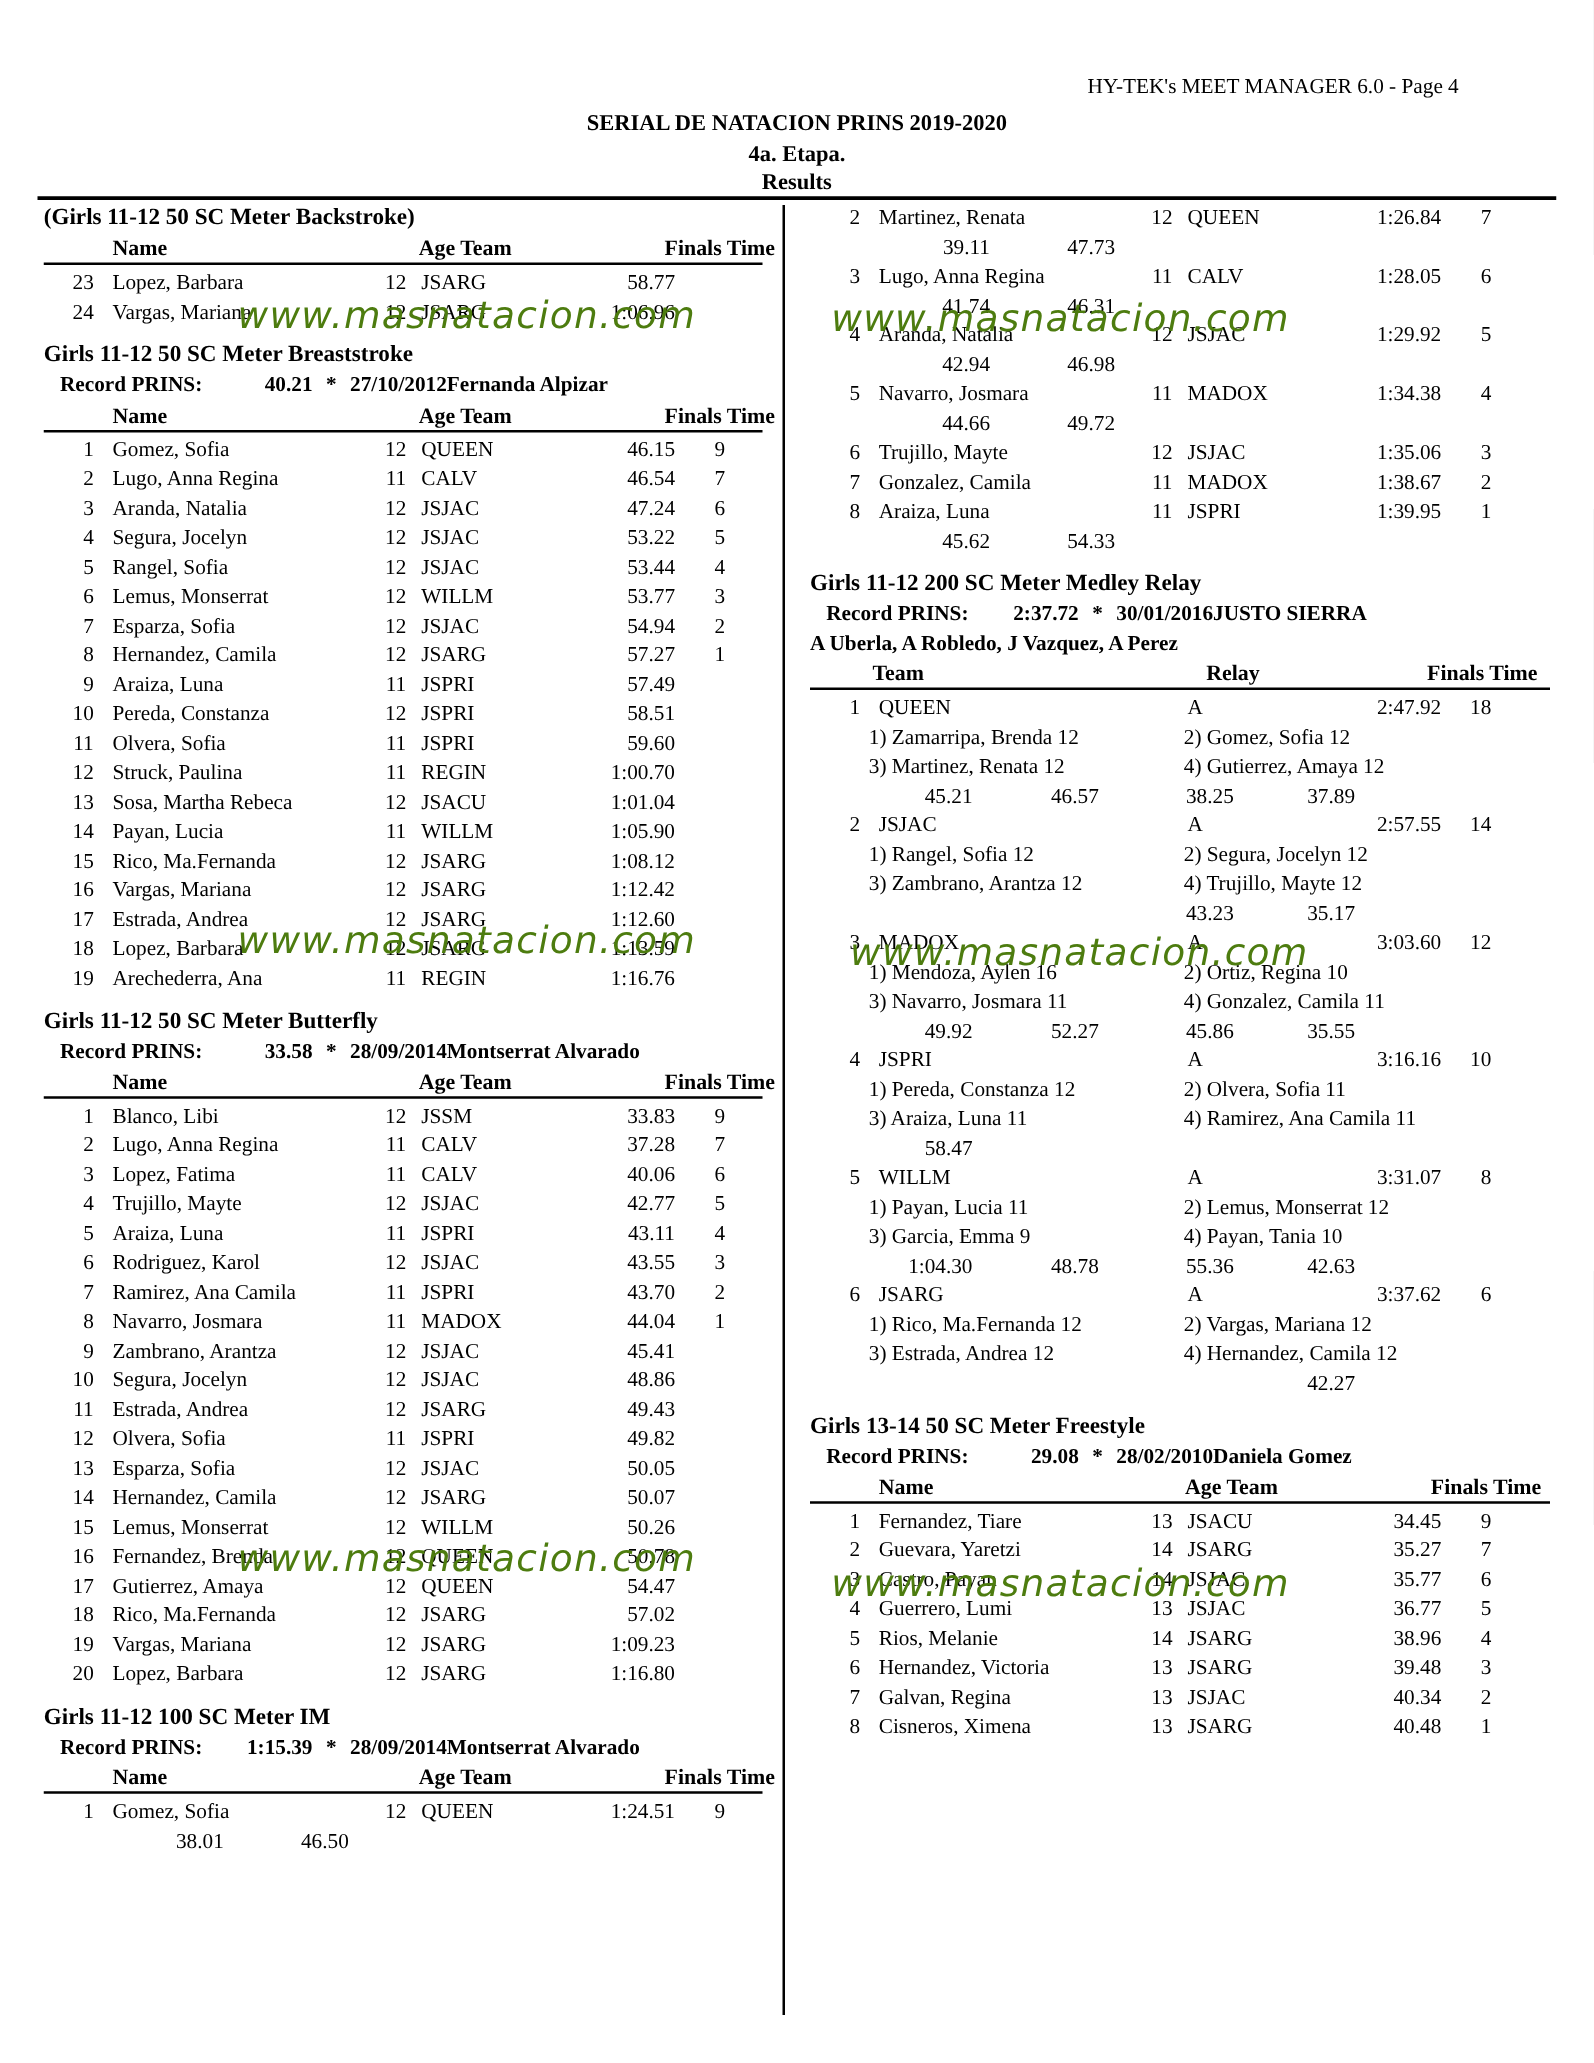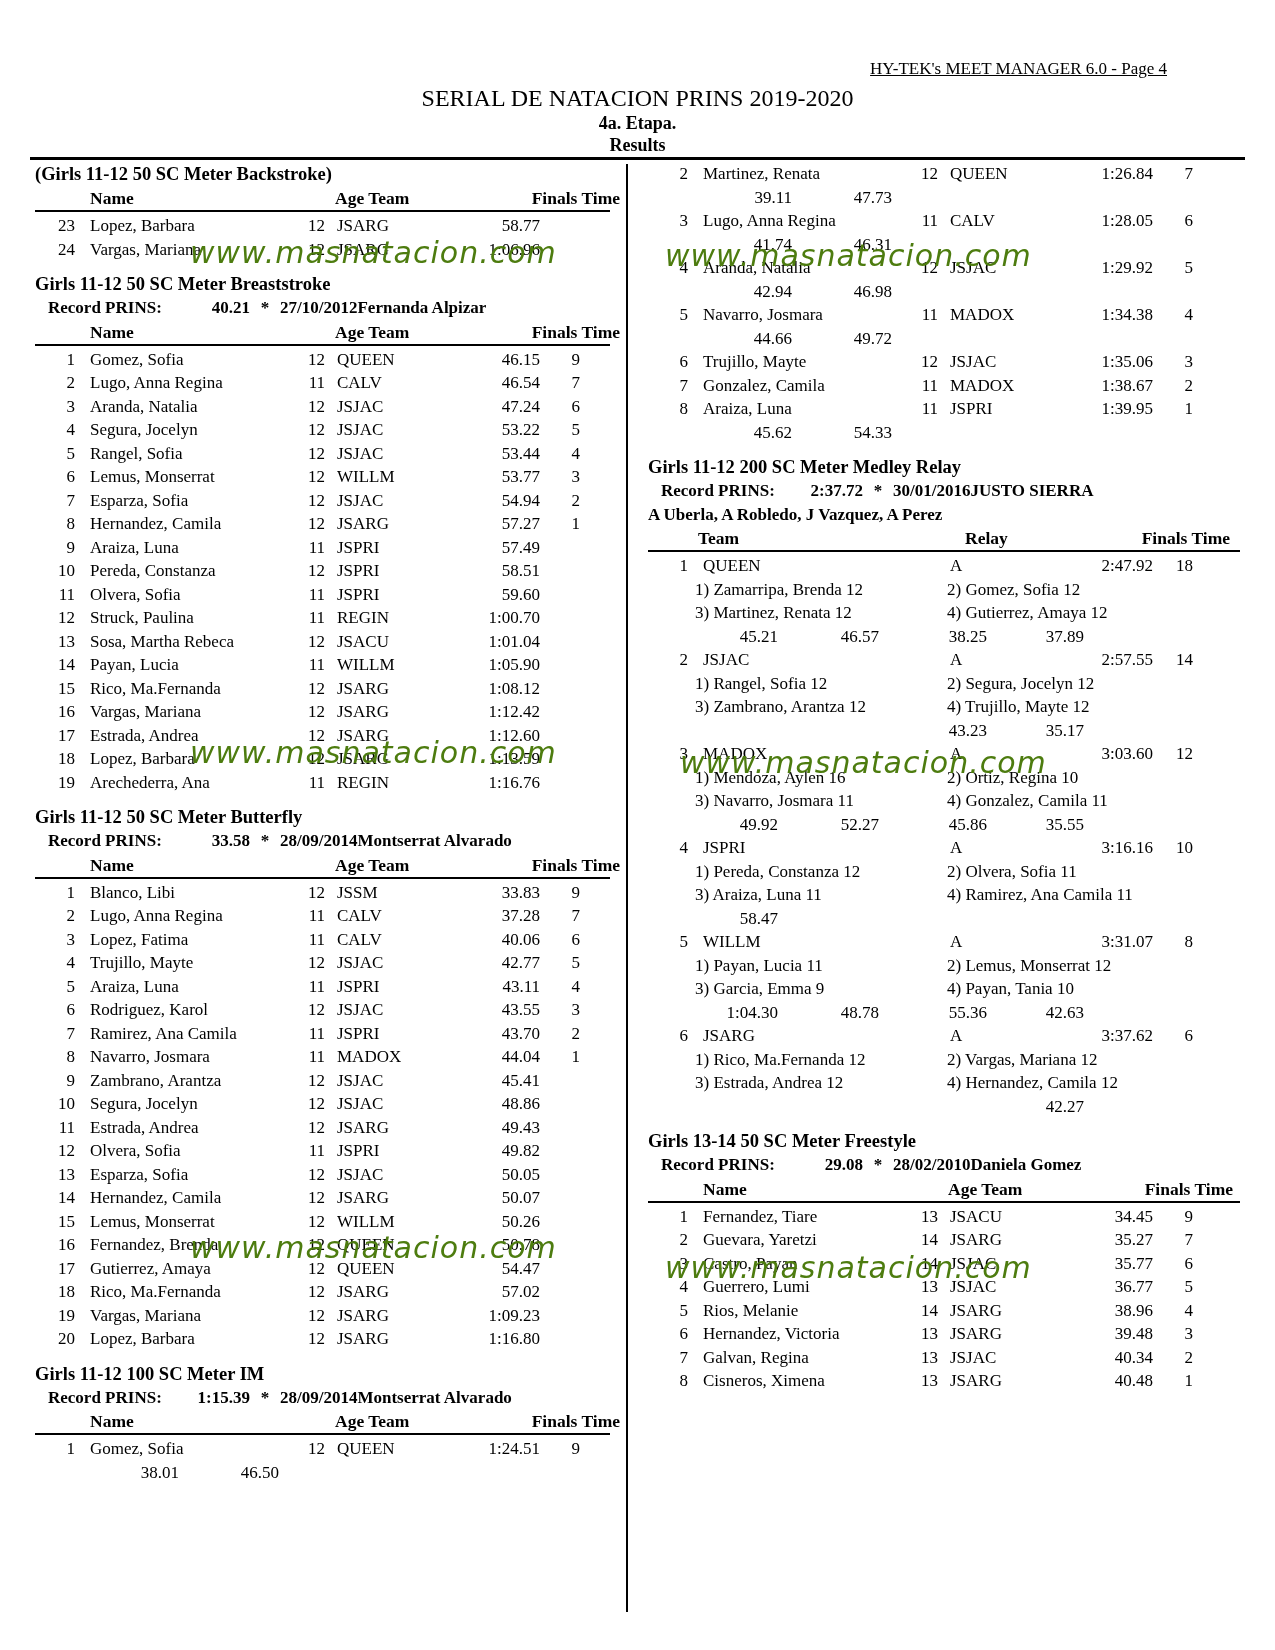--- a/index.html
+++ b/index.html
@@ -1,22 +1,22 @@
 <!DOCTYPE html>
 <html><head>
 <meta charset="utf-8">
 <style>
   html,body { margin:0; padding:0; background:#e8e8e8; }
   .page {
     position:relative; width:1275px; height:1650px; margin:0 auto;
     background:#ffffff; color:#000; overflow:hidden;
     font-family:"Liberation Serif", serif; font-size:17px;
   }
-  .mm-header { margin-top:58px; line-height:22px; text-align:right; padding-right:108px;text-decoration:underline; }
-  .doc-title { margin-top:6px; line-height:24px; text-align:center; font-weight:normal; font-size:24px; }
+  .mm-header { margin-top:58px; line-height:22px; text-align:right; padding-right:108px; }
+  .doc-title { margin-top:6px; line-height:24px; text-align:center; font-weight:bold; font-size:18px; }
   .doc-stage { margin-top:2px; line-height:22px; text-align:center; font-weight:bold; font-size:18px; }
   .doc-results { line-height:22px; text-align:center; font-weight:bold; font-size:18px; }
   .top-rule { margin:1px 30px 0 30px; border-top:3px solid #000; }
   .columns { display:flex; padding:2px 30px 0 35px; }
   .col-left { width:575px; flex:none; }
   .col-right { margin-left:38px; width:592px; flex:none; }
   .divider { position:absolute; left:626px; top:164px; width:2px; height:1448px; background:#000; }
 
   .event { margin:0; }
   .event-title { font-size:18.5px; font-weight:bold; line-height:24px; margin:11px 0 0 0; }

